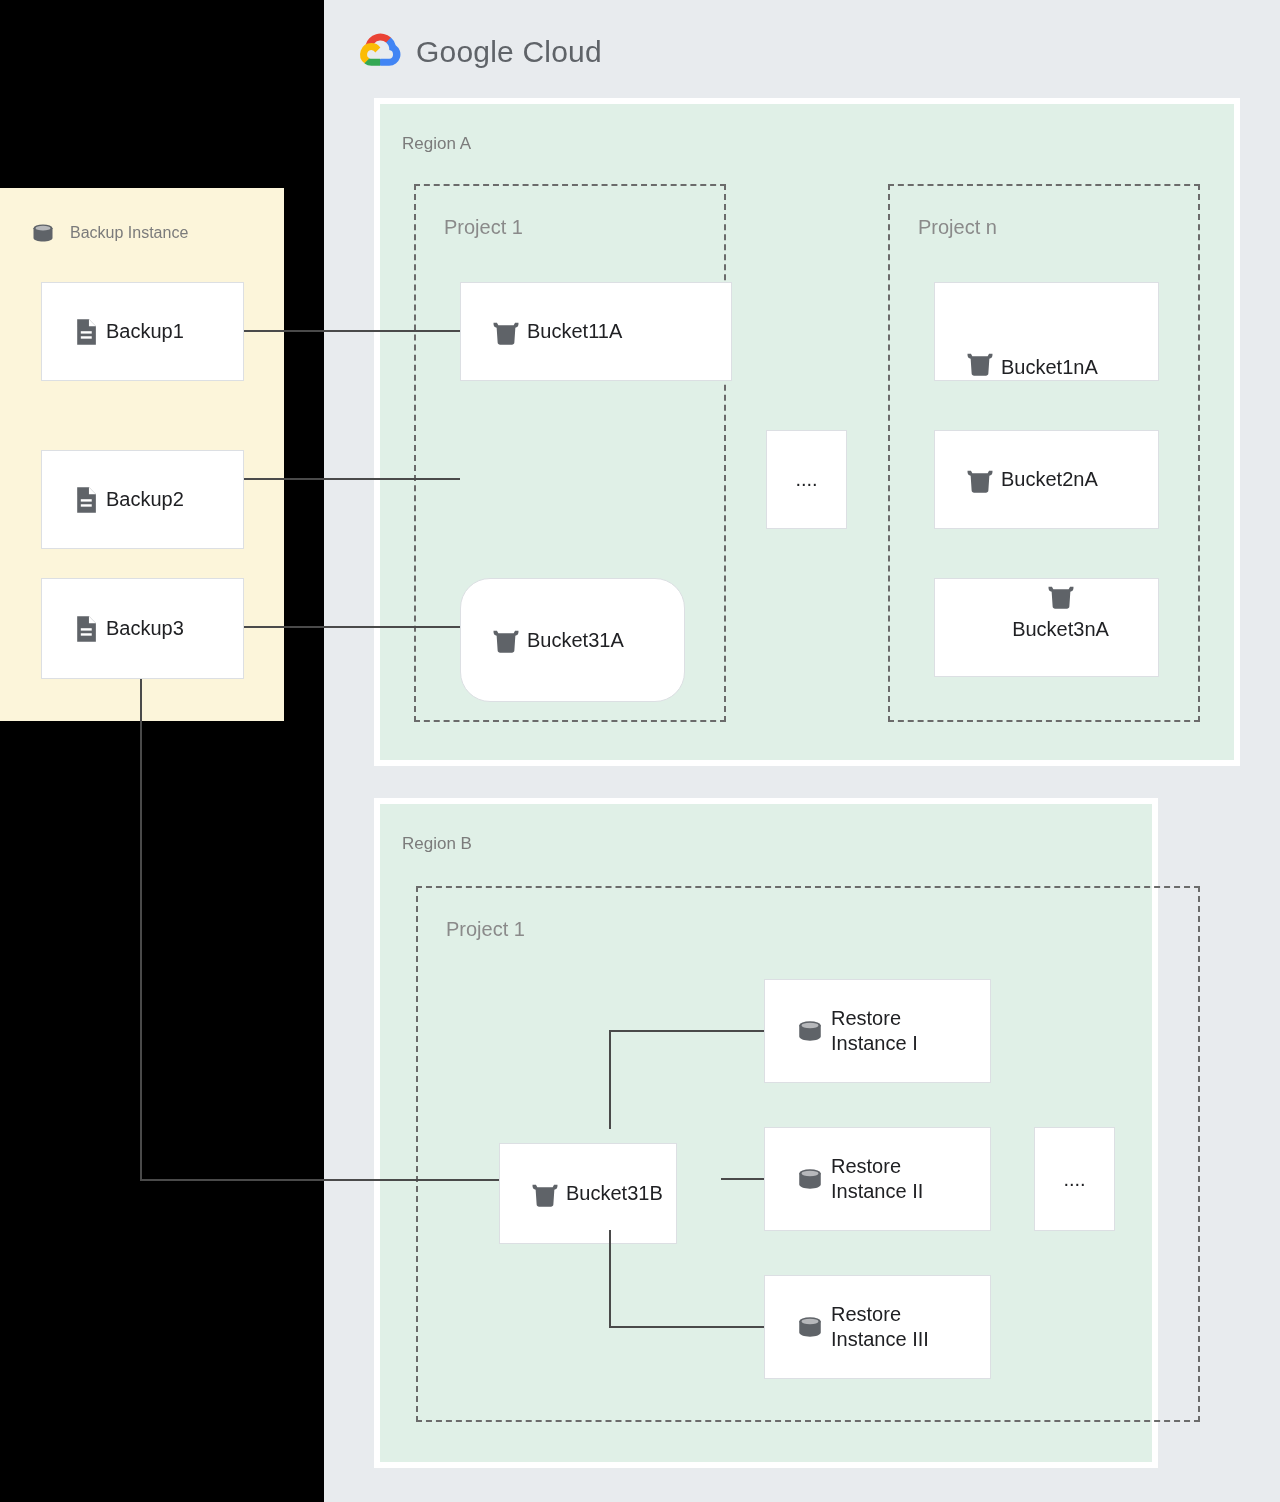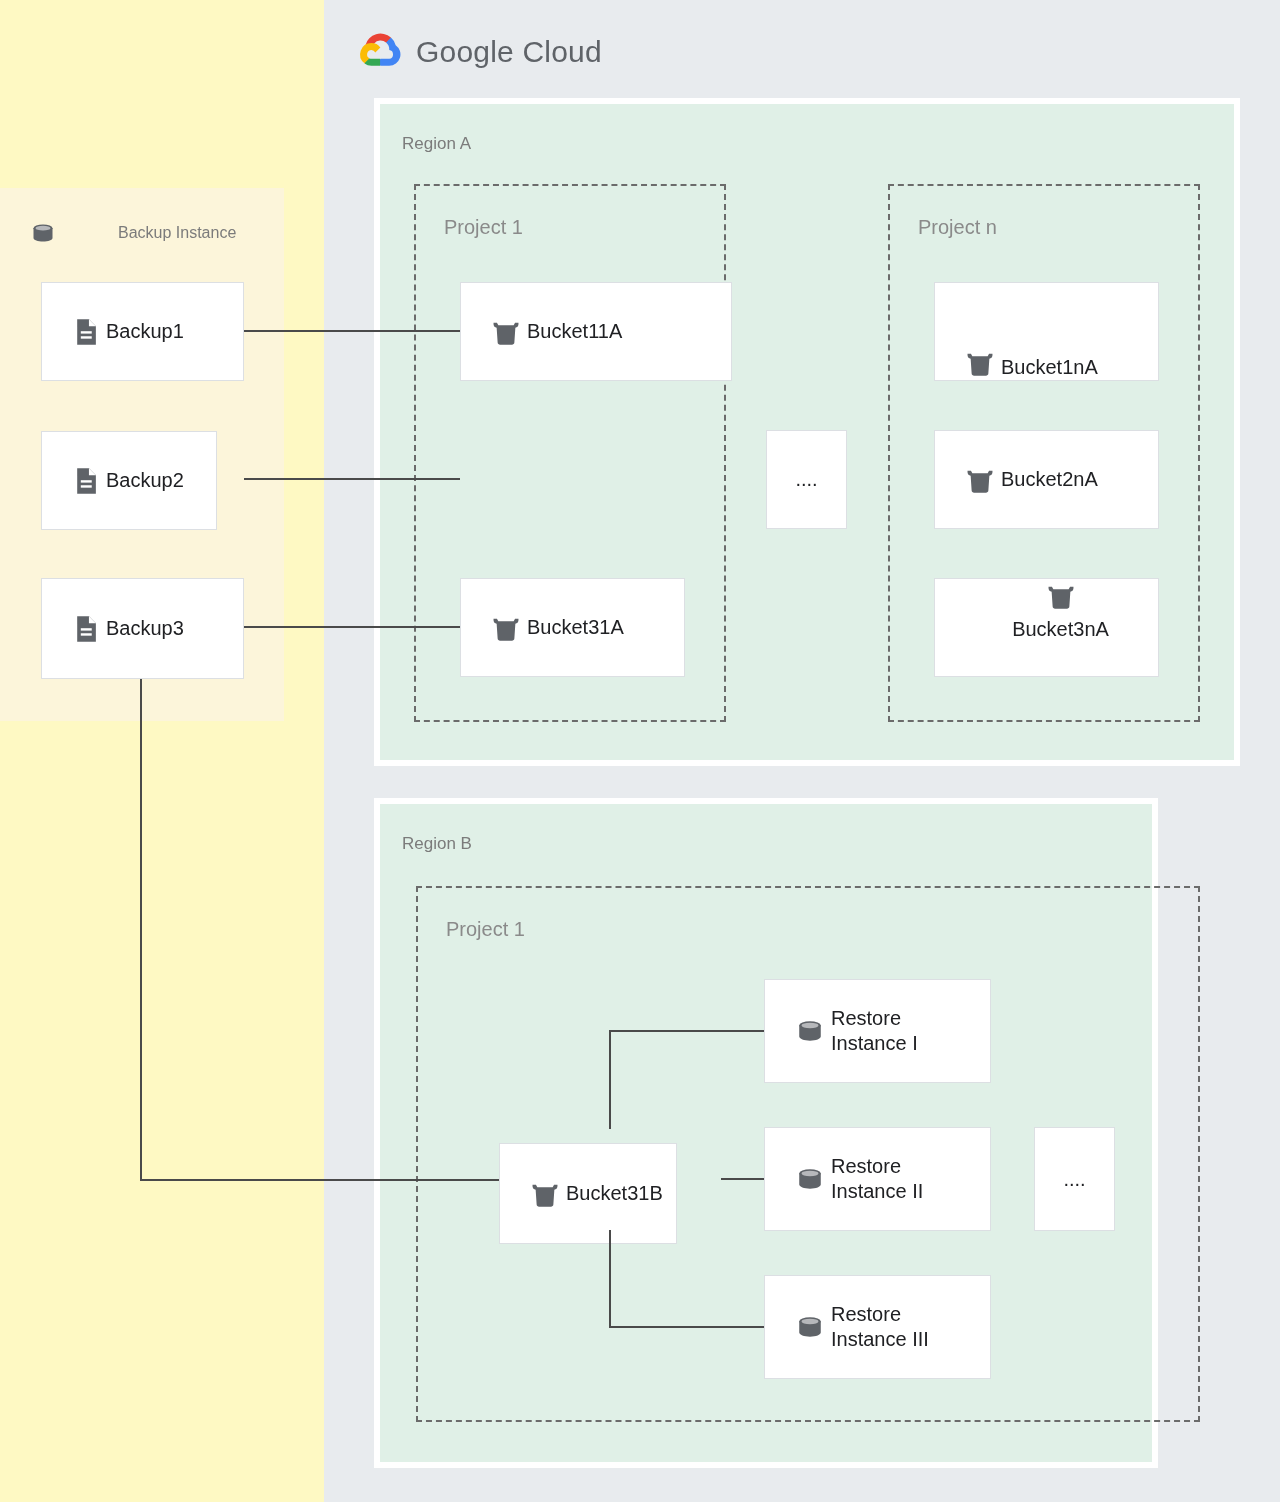--- a/index.html
+++ b/index.html
@@ -6,21 +6,21 @@
   * { box-sizing: border-box; }
   html, body {
     margin: 0; padding: 0;
     background: #ffffff;
     font-family: "Liberation Sans", sans-serif;
   }
   #canvas {
     position: relative;
     width: 1280px;
     height: 1502px;
-    background: #fef9c3;
+    background: #000000;
     overflow: hidden;
     text-decoration: underline;
   }
 
   
   .gcp-panel {
     position: absolute;
     left: 324px; top: 0;
     width: 956px; height: 1502px;
     background: #e8ebee;
@@ -72,21 +72,20 @@
   }
   .backup-header {
     position: absolute;
     left: 28px; top: 30px;
     display: flex; align-items: center; gap: 12px;
   }
   .backup-header-label {
     font-size: 16px;
     color: #7b7b7b;
     white-space: nowrap;
-    margin-left: 48px;
   }
 
   
   .node {
     position: absolute;
     background: #ffffff;
     border: 1px solid #dcdfe3;
     display: flex;
     align-items: center;
     gap: 4px;
@@ -152,21 +151,21 @@
   </div>
 
   <div class="node" style="left:460px; top:282px; width:272px; height:99px;">
     <svg class="icon" width="34" height="34" viewBox="0 0 24 24">
       <path d="M3.2 5.4 L5.6 5.4 L6.6 7.2 L17.4 7.2 L18.4 5.4 L20.8 5.4 L20.8 6.6 C20.8 8.0 19.8 8.9 18.6 9.0 L17.9 19.4 C17.85 20.3 17.1 21.0 16.2 21.0 L7.8 21.0 C6.9 21.0 6.15 20.3 6.1 19.4 L5.4 9.0 C4.2 8.9 3.2 8.0 3.2 6.6 Z" fill="#5f6368"></path>
     </svg>
     <span class="node-label">Bucket11A</span>
   </div>
 
 
-  <div class="node" style="left:460px; top:578px; width:225px; height:99px;">
+  <div class="node" style="left:460px; top:578px; width:225px; height:124px;border-radius:30px;">
     <svg class="icon" width="34" height="34" viewBox="0 0 24 24">
       <path d="M3.2 5.4 L5.6 5.4 L6.6 7.2 L17.4 7.2 L18.4 5.4 L20.8 5.4 L20.8 6.6 C20.8 8.0 19.8 8.9 18.6 9.0 L17.9 19.4 C17.85 20.3 17.1 21.0 16.2 21.0 L7.8 21.0 C6.9 21.0 6.15 20.3 6.1 19.4 L5.4 9.0 C4.2 8.9 3.2 8.0 3.2 6.6 Z" fill="#5f6368"></path>
     </svg>
     <span class="node-label">Bucket31A</span>
   </div>
 
   <div class="ellipsis-node" style="left:766px; top:430px; width:81px; height:99px;">
     <span class="node-label">....</span>
   </div>
 
@@ -254,21 +253,21 @@
   <div class="node" style="left:41px; top:282px; width:203px; height:99px;">
     <svg class="icon" width="32" height="32" viewBox="0 0 24 24">
       <path d="M5.4 2.4 L14.2 2.4 L19.4 7.6 L19.4 21.6 L5.4 21.6 Z" fill="#5f6368"></path>
       <path d="M14.2 2.4 L19.4 7.6 L14.2 7.6 Z" fill="#ffffff"></path>
       <rect x="8.1" y="11.4" width="8.2" height="1.8" fill="#ffffff"></rect>
       <rect x="8.1" y="15.2" width="8.2" height="1.8" fill="#ffffff"></rect>
     </svg>
     <span class="node-label">Backup1</span>
   </div>
 
-  <div class="node" style="left:41px; top:431px; width:176px; height:99px;">
+  <div class="node" style="left:41px; top:450px; width:203px; height:99px;">
     <svg class="icon" width="32" height="32" viewBox="0 0 24 24">
       <path d="M5.4 2.4 L14.2 2.4 L19.4 7.6 L19.4 21.6 L5.4 21.6 Z" fill="#5f6368"></path>
       <path d="M14.2 2.4 L19.4 7.6 L14.2 7.6 Z" fill="#ffffff"></path>
       <rect x="8.1" y="11.4" width="8.2" height="1.8" fill="#ffffff"></rect>
       <rect x="8.1" y="15.2" width="8.2" height="1.8" fill="#ffffff"></rect>
     </svg>
     <span class="node-label">Backup2</span>
   </div>
 
   <div class="node" style="left:41px; top:578px; width:203px; height:101px;">

